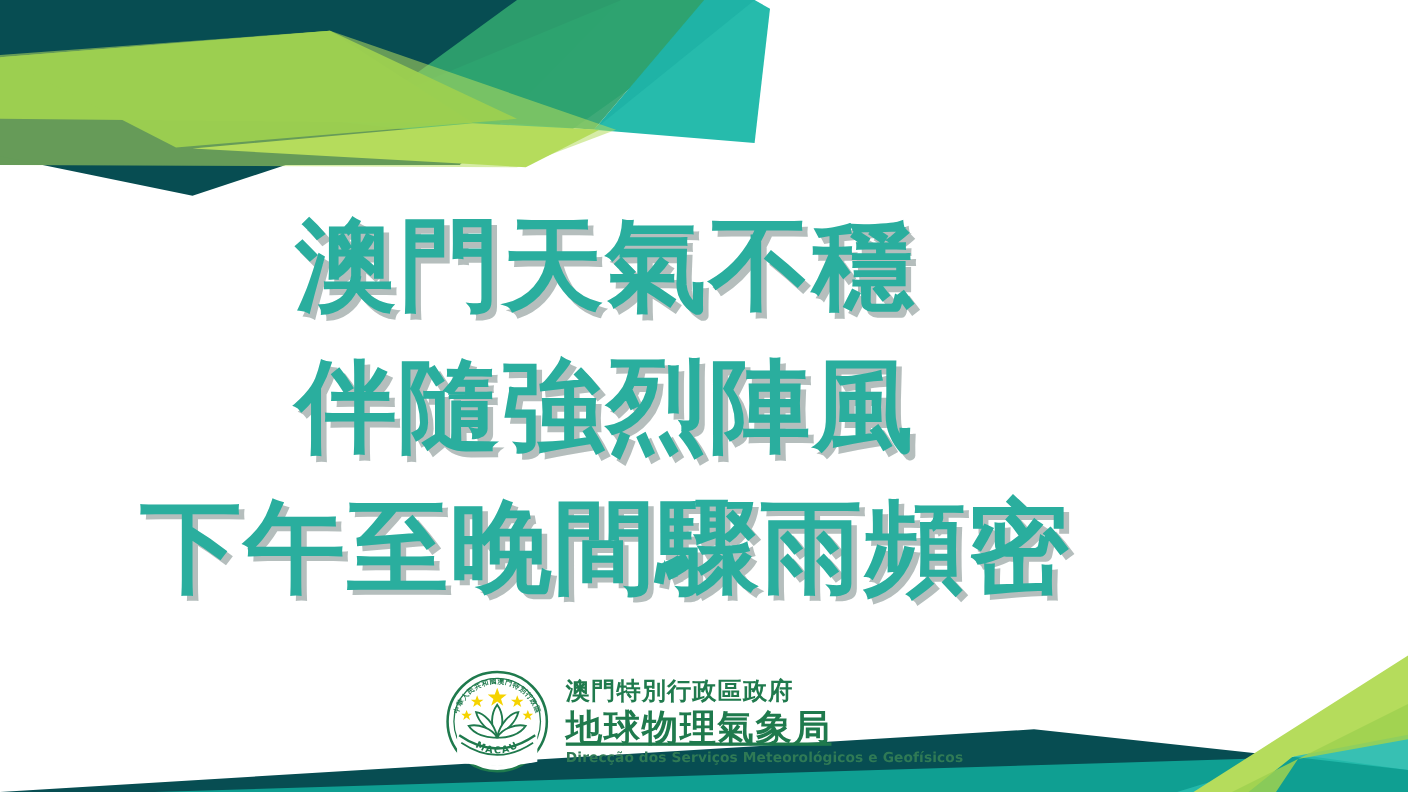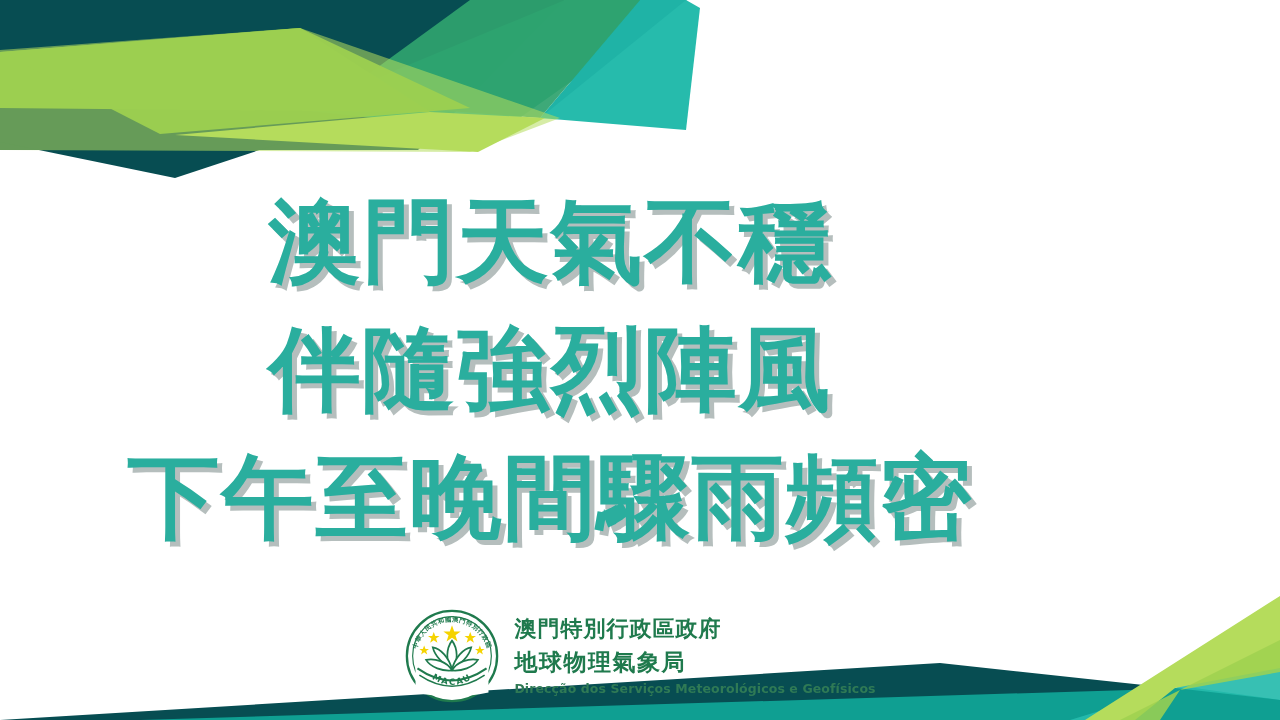--- a/index.html
+++ b/index.html
@@ -79,26 +79,27 @@
   .logo-pt-small {
     font-family: "DejaVu Sans", "Liberation Sans", sans-serif;
     font-size: 10.5px;
     font-weight: bold;
     color: #2f7a55;
     line-height: 14px;
     letter-spacing: 0.1px;
   }
   .logo-cn-big {
     font-family: "DejaVu Sans", "Liberation Sans", sans-serif;
-    font-size: 23px;
+    font-size: 33px;
     font-weight: bold;
     color: #1f7a4d;
     line-height: 36px;
     letter-spacing: 1.5px;
     margin-top: 2px;
+    text-decoration: underline;
   }
   .logo-pt-big {
     font-family: "DejaVu Sans", "Liberation Sans", sans-serif;
     font-size: 12.5px;
     font-weight: bold;
     color: #2f7a55;
     line-height: 16px;
     letter-spacing: 0.1px;
     margin-top: 1px;
   }

